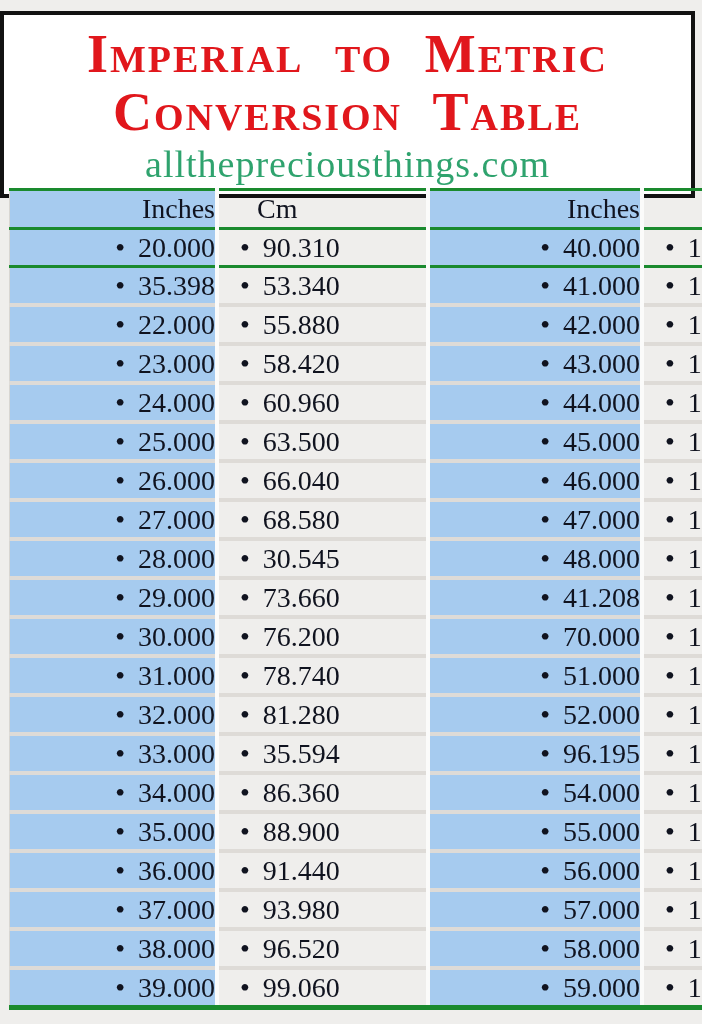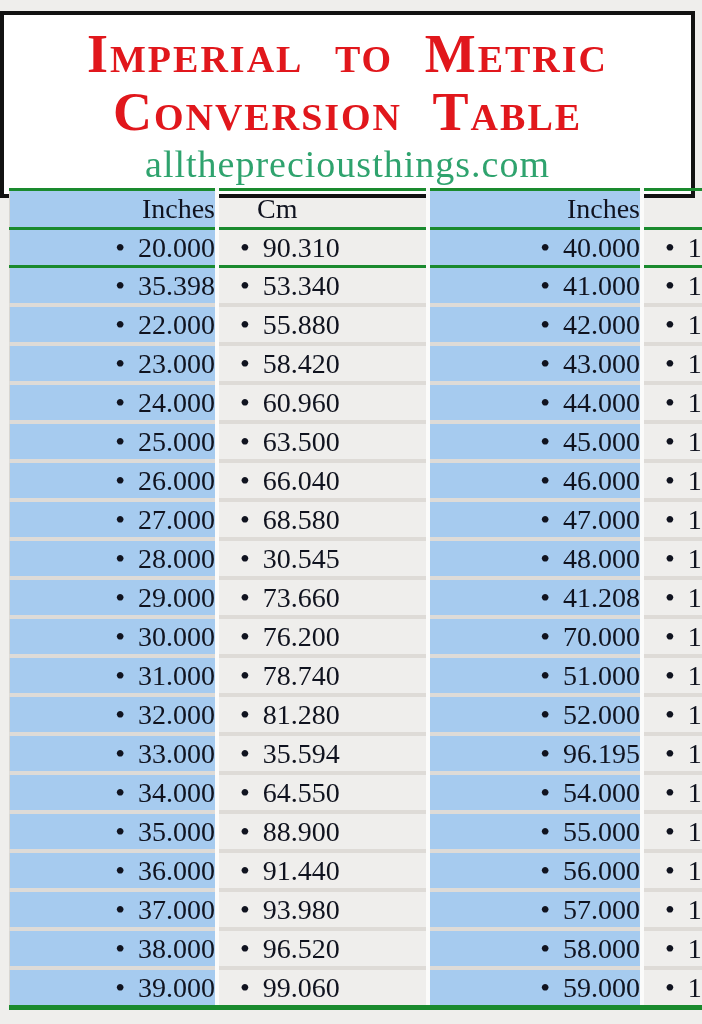--- a/index.html
+++ b/index.html
@@ -197,21 +197,21 @@
         <td class="c4"><span class="bullet">•</span><span>132.08</span></td>
       </tr>
       <tr>
         <td class="c1 blue"><span class="bullet">•</span><span>33.000</span></td>
         <td class="c2"><span class="bullet">•</span><span>35.594</span></td>
         <td class="c3 blue"><span class="bullet">•</span><span>96.195</span></td>
         <td class="c4"><span class="bullet">•</span><span>134.62</span></td>
       </tr>
       <tr>
         <td class="c1 blue"><span class="bullet">•</span><span>34.000</span></td>
-        <td class="c2"><span class="bullet">•</span><span>64.550</span></td>
+        <td class="c2"><span class="bullet">•</span><span>86.360</span></td>
         <td class="c3 blue"><span class="bullet">•</span><span>54.000</span></td>
         <td class="c4"><span class="bullet">•</span><span>137.16</span></td>
       </tr>
       <tr>
         <td class="c1 blue"><span class="bullet">•</span><span>35.000</span></td>
         <td class="c2"><span class="bullet">•</span><span>88.900</span></td>
         <td class="c3 blue"><span class="bullet">•</span><span>55.000</span></td>
         <td class="c4"><span class="bullet">•</span><span>139.70</span></td>
       </tr>
       <tr>

